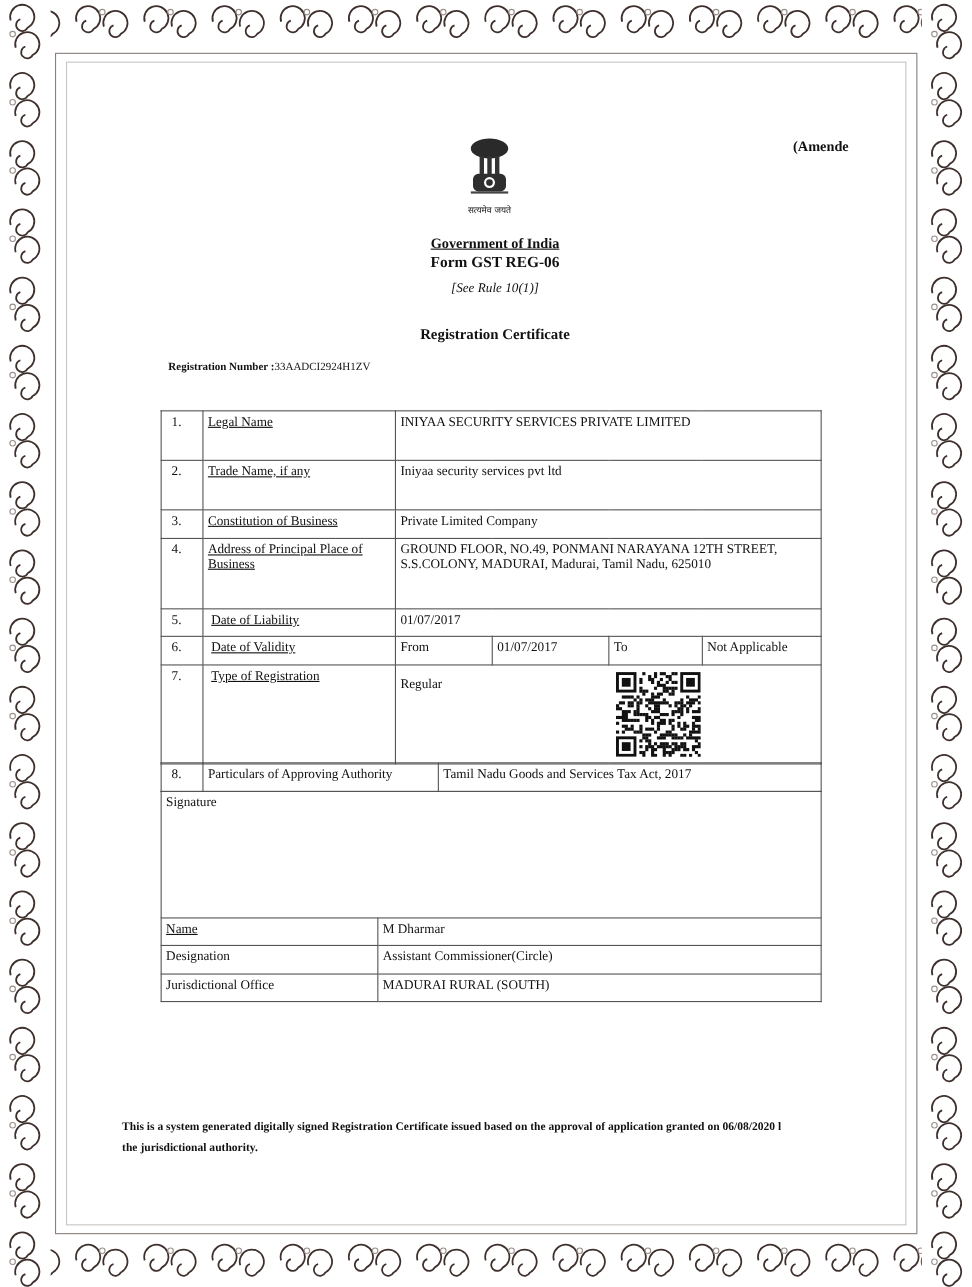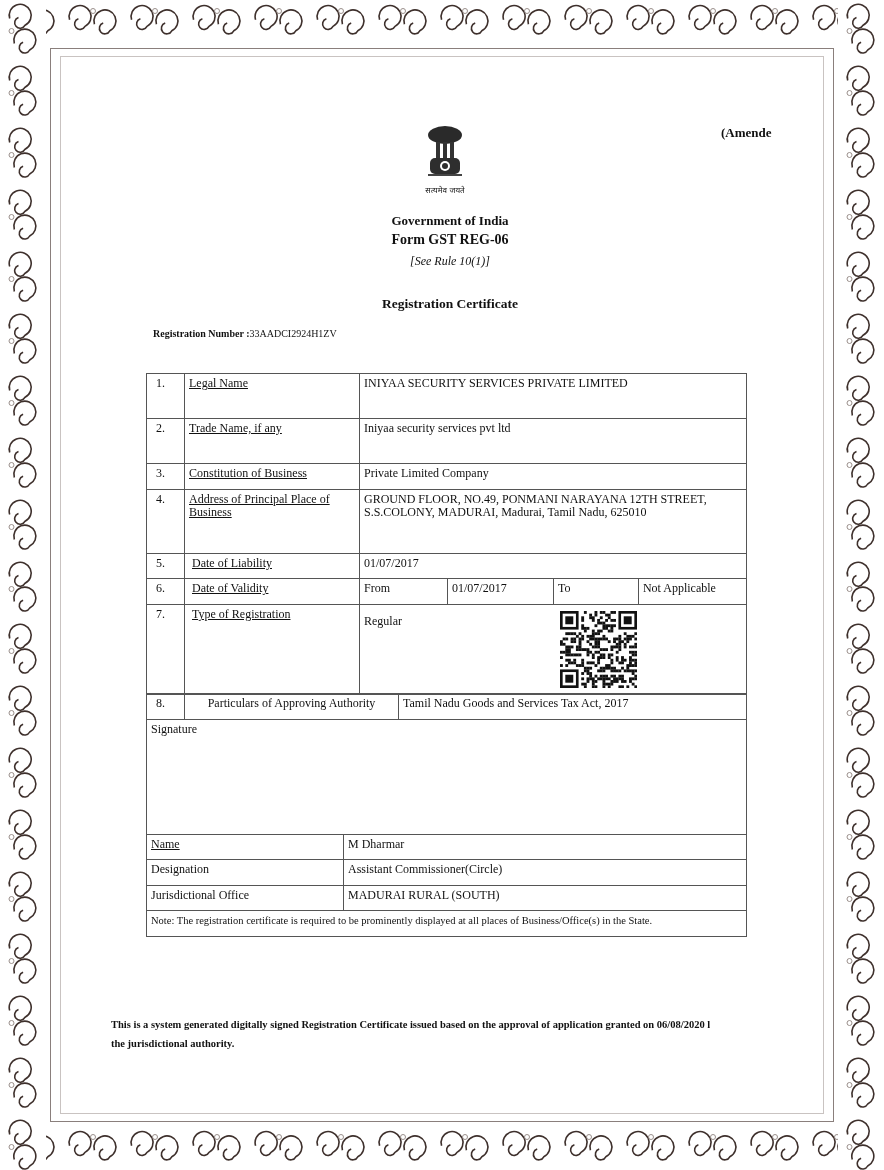--- a/index.html
+++ b/index.html
@@ -13,21 +13,21 @@
   .band-right { left: 838px; top: 0; width: 46px; height: 1170px; }
   .border-band svg { width: 100%; height: 100%; display: block; }
 
   .frame-outer { position: absolute; left: 50px; top: 48px; width: 784px; height: 1074px; border: 1.5px solid #8a7f7c; }
   .frame-inner { position: absolute; left: 60px; top: 56px; width: 764px; height: 1058px; border: 1px solid #c9c3c1; }
 
   .emblem { position: absolute; left: 418px; top: 122px; width: 54px; height: 72px; }
   .amend { position: absolute; left: 721px; top: 125px; font-weight: bold; font-size: 13px; }
 
   .hdr { position: absolute; left: 300px; width: 300px; text-align: center; }
-  .gov { top: 213px; font-size: 13px; font-weight: bold; }
+  .gov { top: 213px; font-size: 13px; font-weight: bold; text-decoration: underline; }
   .form { top: 232px; font-size: 14px; font-weight: bold; text-align: center; }
   .rule { top: 254px; font-size: 12px; font-style: italic; }
   .cert-title { top: 296px; font-size: 13.5px; font-weight: bold; }
 
   .regno { position: absolute; left: 153px; top: 328px; font-size: 10px; }
   .regno b { font-weight: bold; }
 
   table.main { position: absolute; left: 146px; top: 373px; width: 601px; border-collapse: collapse; font-size: 12px; }
   table.main td { border: 1.5px solid #555; vertical-align: top; padding: 3px 4px; line-height: 13px; }
   .num { width: 38px; padding-left: 9px !important; }
@@ -635,21 +635,21 @@
       <rect x="0" y="58.41379310344828" width="18.586206896551726" height="18.586206896551726" fill="#111"></rect>
       <rect x="2.6551724137931036" y="61.06896551724138" width="13.275862068965518" height="13.275862068965518" fill="#fff"></rect>
       <rect x="5.310344827586207" y="63.72413793103449" width="7.965517241379311" height="7.965517241379311" fill="#111"></rect>
     </svg>
 </div>
 
 <table class="main" style="top:693px;">
   <tbody>
       <tr style="height:26px;">
     <td class="num">8.</td>
-    <td style="width:214px;text-align:center;">Particulars of Approving Authority</td>
+    <td style="width:214px;">Particulars of Approving Authority</td>
     <td>Tamil Nadu Goods and Services Tax Act, 2017</td>
   </tr>
 </tbody>
   </table>
 
 <table class="sub">
   <tbody>
       <tr>
     <td colspan="2" class="sig-cell">Signature</td>
   </tr>
@@ -658,22 +658,19 @@
     <td>M Dharmar</td>
   </tr>
   <tr style="height:26px;">
     <td>Designation</td>
     <td>Assistant Commissioner(Circle)</td>
   </tr>
   <tr style="height:25px;">
     <td>Jurisdictional Office</td>
     <td>MADURAI RURAL (SOUTH)</td>
   </tr>
-  <tr style="height:26px;">
-    <td colspan="2" class="note">Note: The registration certificate is required to be prominently displayed at all places of Business/Office(s) in the State.</td>
-  </tr>
 </tbody>
   </table>
 
 <div class="footer">
   <div>This is a system generated digitally signed Registration Certificate issued based on the approval of application granted on 06/08/2020 l</div>
   <div>the jurisdictional authority.</div>
 </div>
 
 </body></html>

